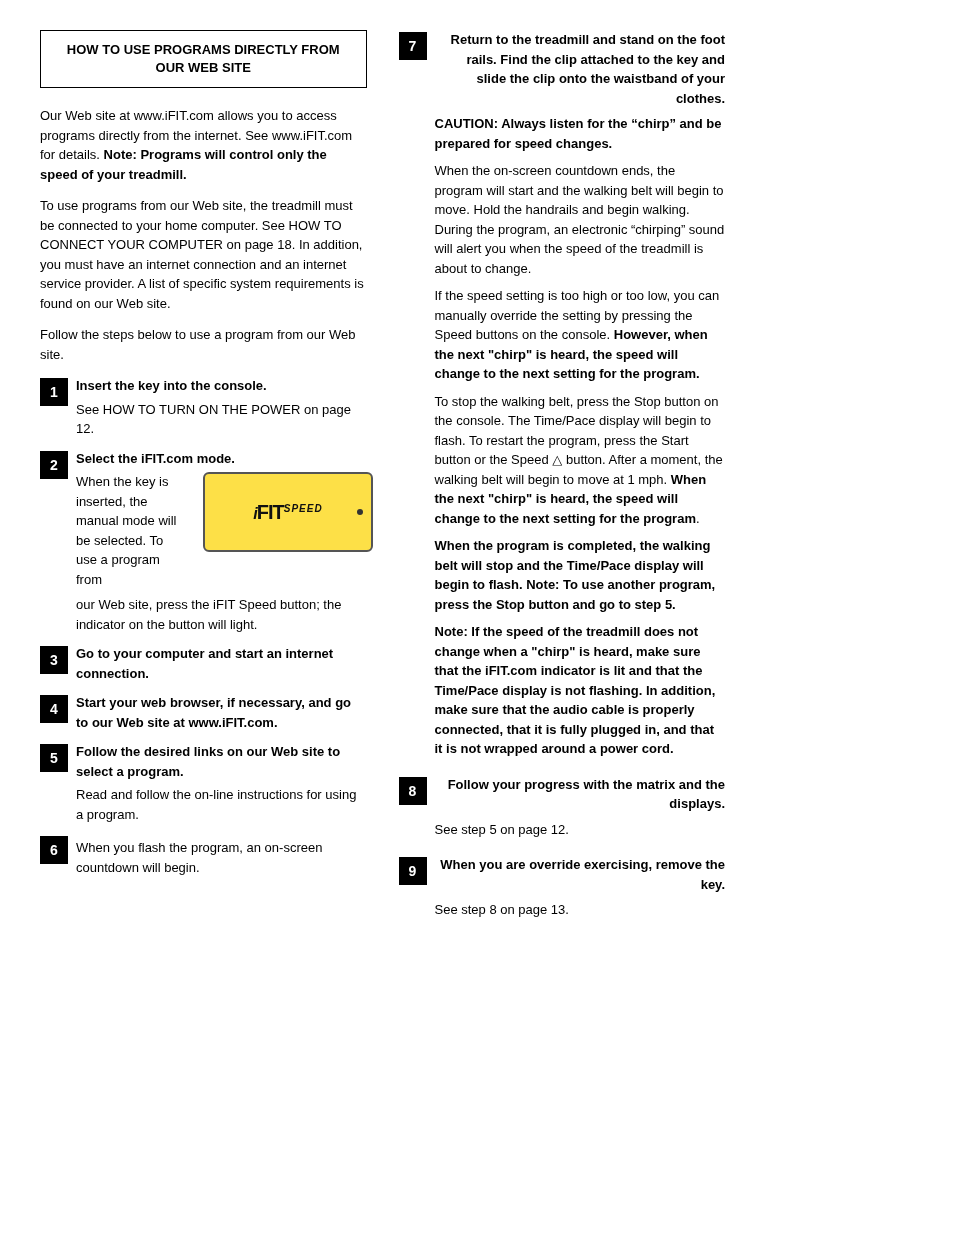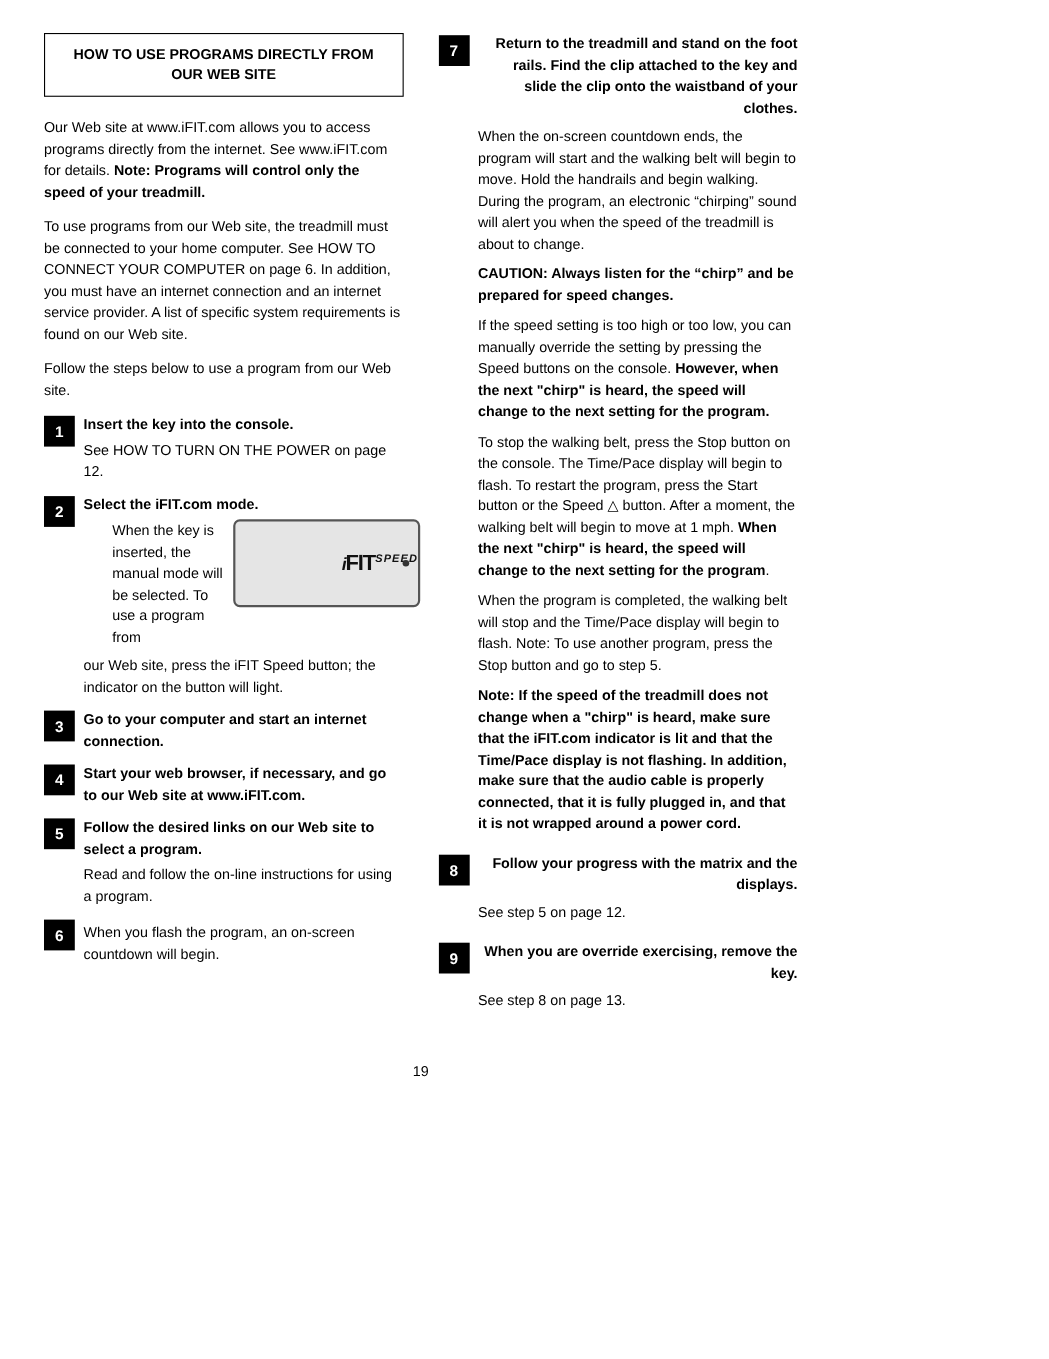--- a/index.html
+++ b/index.html
@@ -78,39 +78,38 @@
       font-size: 13px;
       line-height: 1.5;
     }
     .step-body {
       font-size: 13px;
       line-height: 1.5;
       margin-top: 4px;
     }
     .ifit-image-container {
       display: flex;
-      gap: 0;
+      gap: 17px;
       align-items: flex-start;
       margin-top: 4px;
-      margin-left: 26px;
     }
     .ifit-text-left {
       font-size: 13px;
       line-height: 1.5;
       flex: 0 0 110px;
     }
     .ifit-display {
       border: 2px solid #555;
       border-radius: 6px;
       width: 170px;
       height: 80px;
-      background: #e5e5e5;
+      background: #fde047;
       display: flex;
       align-items: center;
-      justify-content: flex-end;
+      justify-content: center;
       position: relative;
       flex-shrink: 0;
     }
     .ifit-logo {
       font-size: 18px;
       font-weight: bold;
       font-style: italic;
       letter-spacing: -1px;
       color: #111;
       font-family: Arial, sans-serif;
@@ -182,21 +181,21 @@
         <div class="header-box-title">
           <span>HOW TO USE PROGRAMS DIRECTLY FROM</span><br>
           <span>OUR WEB SITE</span>
         </div>
       </div>
 
       <p class="body-text">
         Our Web site at www.iFIT.com allows you to access programs directly from the internet. See www.iFIT.com for details. <b>Note: Programs will control only the speed of your treadmill.</b>
       </p>
       <p class="body-text">
-        To use programs from our Web site, the treadmill must be connected to your home computer. See HOW TO CONNECT YOUR COMPUTER on page 6. In addition, you must have an internet connection and an internet service provider. A list of specific system requirements is found on our Web site.
+        To use programs from our Web site, the treadmill must be connected to your home computer. See HOW TO CONNECT YOUR COMPUTER on page 18. In addition, you must have an internet connection and an internet service provider. A list of specific system requirements is found on our Web site.
       </p>
       <p class="body-text">
         Follow the steps below to use a program from our Web site.
       </p>
 
       <div class="step-row">
         <div class="step-num-box">1</div>
         <div class="step-content">
           <div class="step-title">Insert the key into the console.</div>
           <div class="step-body">See HOW TO TURN ON THE POWER on page 12.</div>
@@ -251,25 +250,25 @@
 
     </div>
 
     <div class="col-right">
 
       <div class="step-row section-gap">
         <div class="step-num-box">7</div>
         <div class="step-content">
           <div class="right-step-title">Return to the treadmill and stand on the foot rails. Find the clip attached to the key and slide the clip onto the waistband of your clothes.</div>
           <div class="right-step-body">
+            <p style="margin-bottom:8px;"><b>CAUTION: Always listen for the “chirp” and be prepared for speed changes.</b></p>
             <p style="margin-bottom:8px;">When the on-screen countdown ends, the program will start and the walking belt will begin to move. Hold the handrails and begin walking. During the program, an electronic “chirping” sound will alert you when the speed of the treadmill is about to change.</p>
-            <p style="margin-bottom:8px;"><b>CAUTION: Always listen for the “chirp” and be prepared for speed changes.</b></p>
             <p style="margin-bottom:8px;">If the speed setting is too high or too low, you can manually override the setting by pressing the Speed buttons on the console. <b>However, when the next "chirp" is heard, the speed will change to the next setting for the program.</b></p>
             <p style="margin-bottom:8px;">To stop the walking belt, press the Stop button on the console. The Time/Pace display will begin to flash. To restart the program, press the Start button or the Speed △ button. After a moment, the walking belt will begin to move at 1 mph. <b>When the next "chirp" is heard, the speed will change to the next setting for the program</b>.</p>
-            <p style="margin-bottom:8px;">When the program is completed, the walking belt will stop and the Time/Pace display will begin to flash. Note: To use another program, press the Stop button and go to step 5.</p>
+            <p style="margin-bottom:8px;font-weight:bold;">When the program is completed, the walking belt will stop and the Time/Pace display will begin to flash. Note: To use another program, press the Stop button and go to step 5.</p>
             <p><b>Note: If the speed of the treadmill does not change when a "chirp" is heard, make sure that the iFIT.com indicator is lit and that the Time/Pace display is not flashing. In addition, make sure that the audio cable is properly connected, that it is fully plugged in, and that it is not wrapped around a power cord.</b></p>
           </div>
         </div>
       </div>
 
       <div class="step-row section-gap">
         <div class="step-num-box">8</div>
         <div class="step-content">
           <div class="right-step-title">Follow your progress with the matrix and the displays.</div>
           <div class="right-step-body">See step 5 on page 12.</div>
@@ -281,15 +280,14 @@
         <div class="step-content">
           <div class="right-step-title">When you are override exercising, remove the key.</div>
           <div class="right-step-body">See step 8 on page 13.</div>
         </div>
       </div>
 
     </div>
 
   </div>
 
-  <div class="page-number">19</div>
 
 </div>
 
 </body></html>

